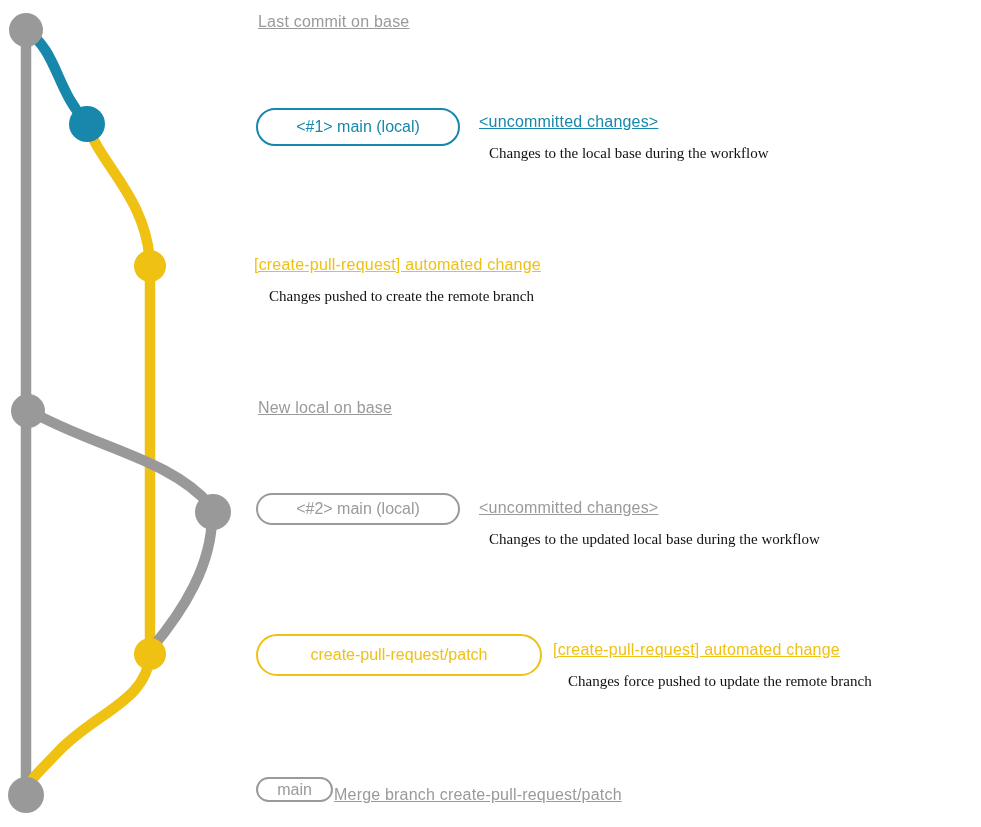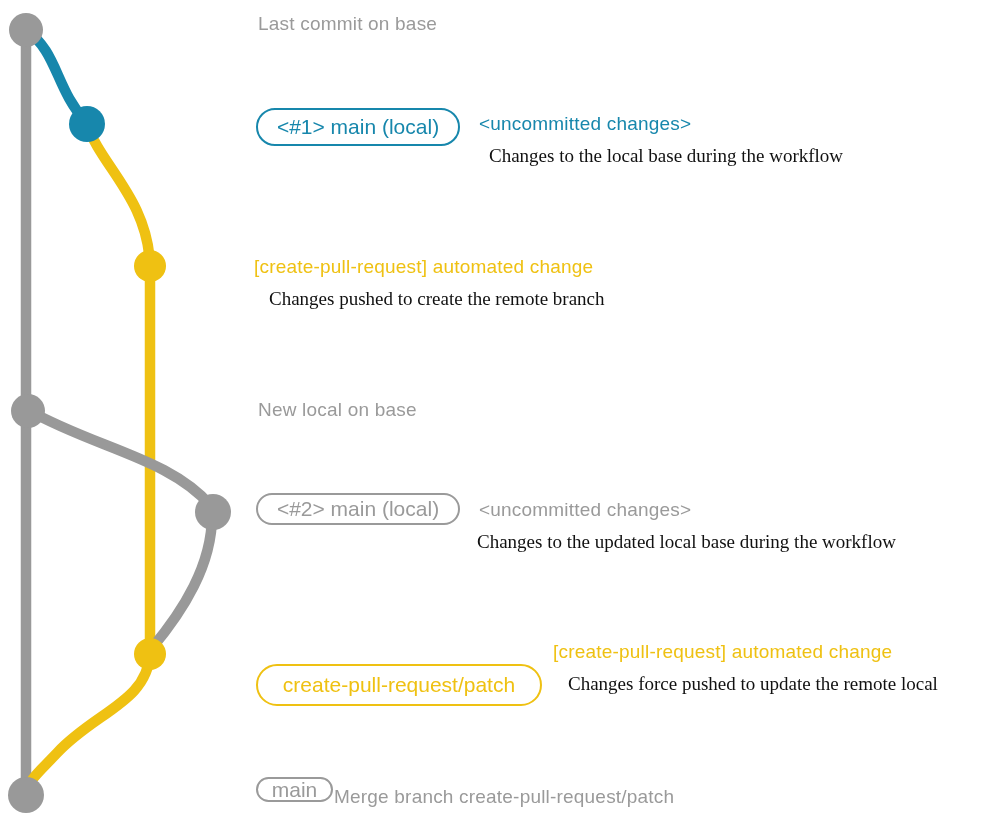--- a/index.html
+++ b/index.html
@@ -10,32 +10,32 @@
   svg.graph { position:absolute; left:0; top:0; }
   .stroke-gray   { stroke:var(--gray);   fill:none; }
   .stroke-blue   { stroke:var(--blue);   fill:none; }
   .stroke-yellow { stroke:var(--yellow); fill:none; }
   .fill-gray   { fill:var(--gray); }
   .fill-blue   { fill:var(--blue); }
   .fill-yellow { fill:var(--yellow); }
   .branch-line { stroke-width:10.5; stroke-linecap:round; }
 
   .label { position:absolute; white-space:nowrap; }
-  .sans-21 { font-size:19px; letter-spacing:0.2px; }
+  .sans-21 { font-size:16px; letter-spacing:0.2px;text-decoration:underline; }
   .gray-text   { color:var(--gray_text); }
   .blue-text   { color:var(--blue); }
   .yellow-text { color:var(--yellow);text-align:center; }
 
   .serif-note {
     position:absolute; white-space:nowrap;
-    font-family:"Liberation Serif", serif; font-size:19px; color:var(--note);
+    font-family:"Liberation Serif", serif; font-size:15px; color:var(--note);
   }
   .badge {
     position:absolute; display:flex; align-items:center; justify-content:center;
-    border:2px solid; border-radius:20px; font-size:21px; white-space:nowrap;
+    border:2px solid; border-radius:20px; font-size:16px; white-space:nowrap;
     background:#ffffff; box-sizing:border-box;
   }
   .badge-blue   { border-color:var(--blue);   color:var(--blue); }
   .badge-gray   { border-color:var(--gray_text); color:var(--gray_text); }
   .badge-yellow { border-color:var(--yellow); color:var(--yellow); }
 </style>
 </head>
 <body>
 
 <div class="canvas">
@@ -68,22 +68,22 @@
   <div class="label sans-21 blue-text" style="left:479px; top:113px;">&lt;uncommitted changes&gt;</div>
   <div class="serif-note" style="left:489px; top:145px;">Changes to the local base during the workflow</div>
 
   <div class="label sans-21 yellow-text" style="left:254px; top:256px;">[create-pull-request] automated change</div>
   <div class="serif-note" style="left:269px; top:288px;">Changes pushed to create the remote branch</div>
 
   <div class="label sans-21 gray-text" style="left:258px; top:399px;">New local on base</div>
 
   <div class="badge badge-gray" style="left:256px; top:493px; width:204px; height:32px;">&lt;#2&gt; main (local)</div>
   <div class="label sans-21 gray-text" style="left:479px; top:499px;">&lt;uncommitted changes&gt;</div>
-  <div class="serif-note" style="left:477px; top:531px;">Changes to the updated local base during the workflow</div>
+  <div class="serif-note" style="left:489px; top:531px;">Changes to the updated local base during the workflow</div>
 
-  <div class="badge badge-yellow" style="left:256px; top:634px; width:286px; height:42px; border-radius:21px;margin-top:30px;">create-pull-request/patch</div>
+  <div class="badge badge-yellow" style="left:256px; top:634px; width:286px; height:42px; border-radius:21px;">create-pull-request/patch</div>
   <div class="label sans-21 yellow-text" style="left:553px; top:641px;">[create-pull-request] automated change</div>
-  <div class="serif-note" style="left:568px; top:673px;">Changes force pushed to update the remote local</div>
+  <div class="serif-note" style="left:568px; top:673px;">Changes force pushed to update the remote branch</div>
 
   <div class="badge badge-gray" style="left:256px; top:777px; width:77px; height:25px; border-radius:15px;">main</div>
   <div class="label sans-21 gray-text" style="left:334px; top:786px;">Merge branch create-pull-request/patch</div>
 
 </div>
 
 </body></html>

